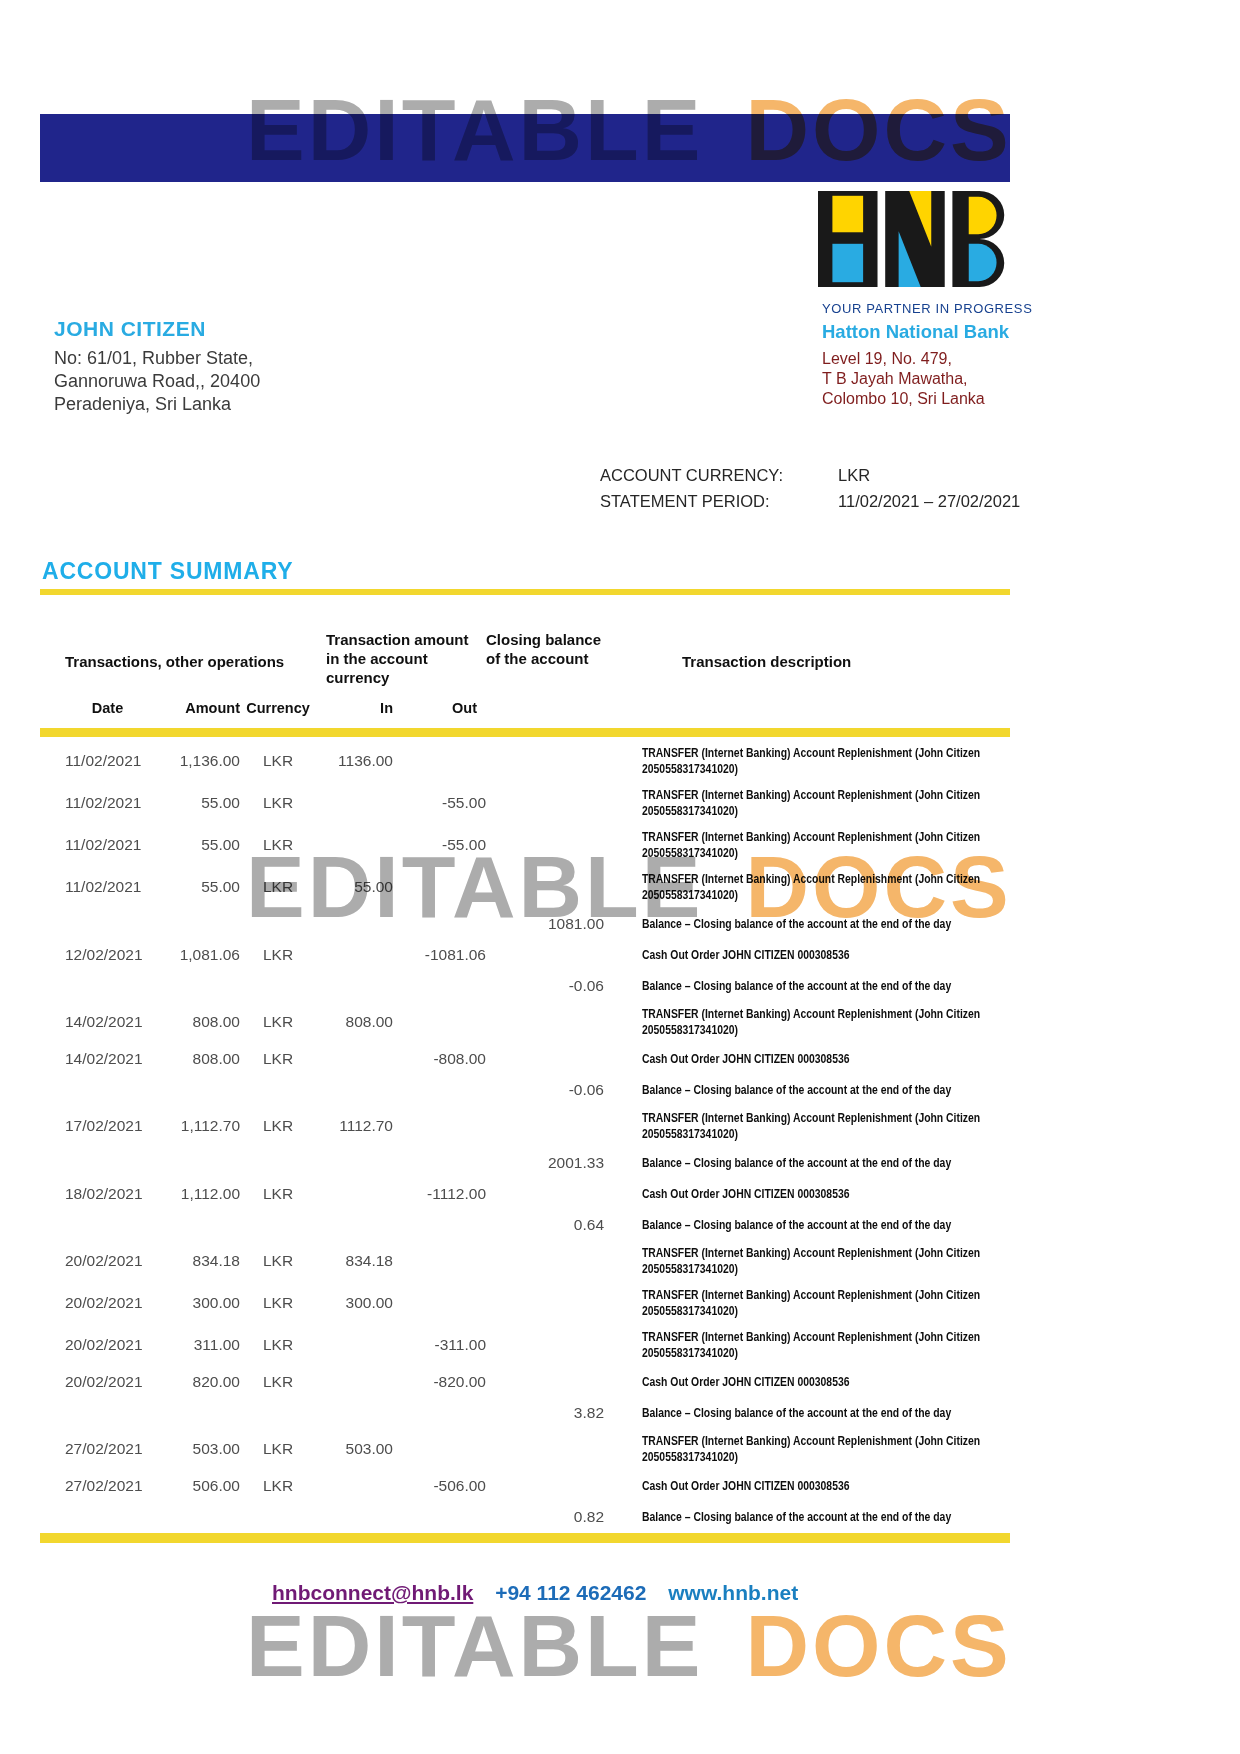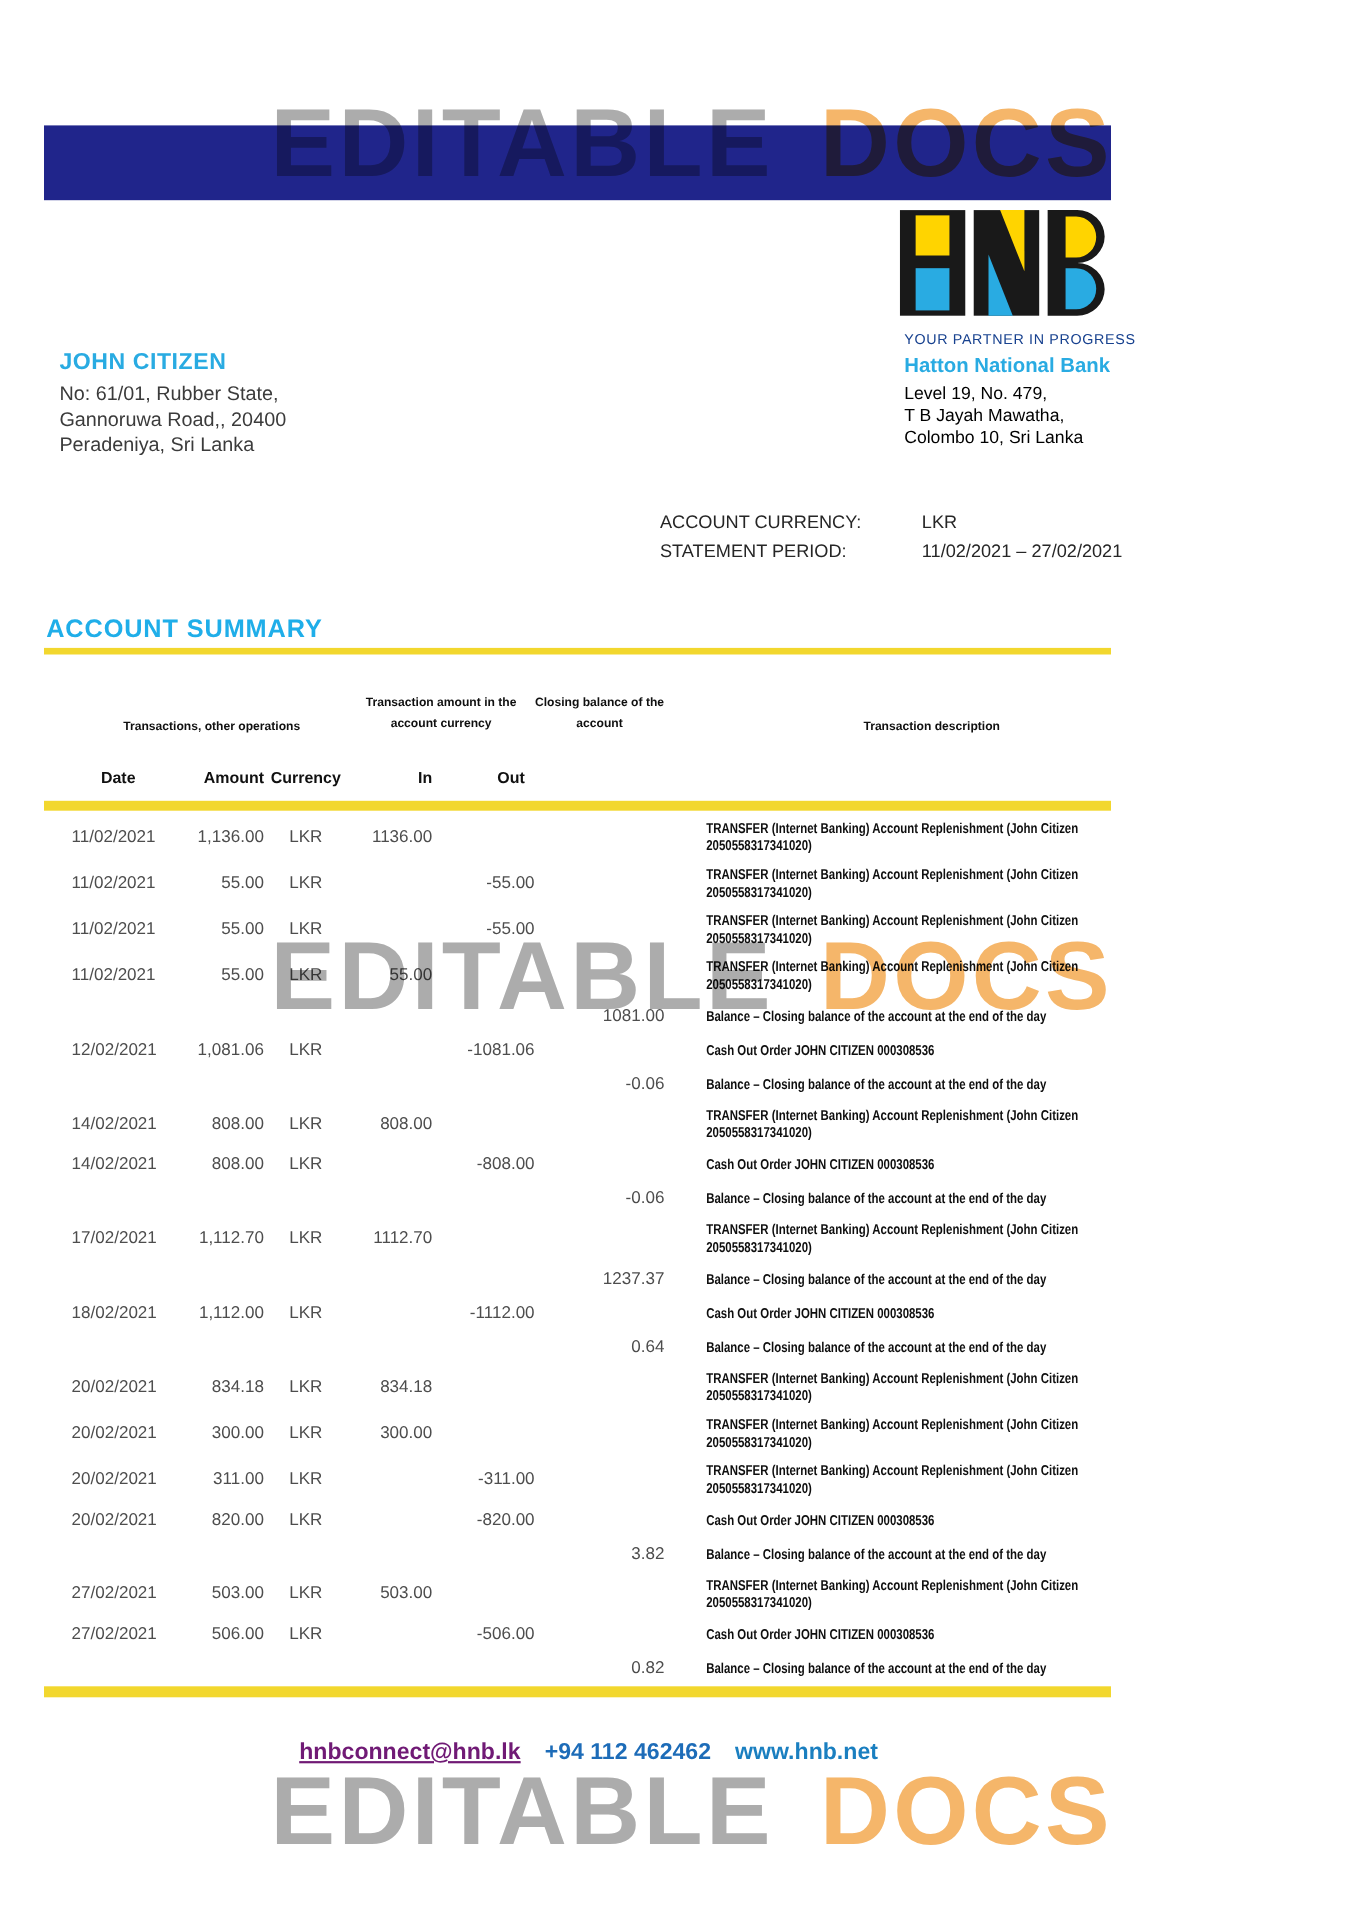--- a/index.html
+++ b/index.html
@@ -18,41 +18,41 @@
   .wm-bot { left:246px; top:1602px; }
 
   
   .navy-bar { position:absolute; left:40px; top:114px; width:970px; height:68px; background:#20258B; }
 
   .logo { position:absolute; left:818px; top:190px; width:192px; height:98px; }
 
   .tagline { position:absolute; left:822px; top:301px; font-size:13px; font-weight:normal;
              color:#17418F; letter-spacing:0.6px; }
   .bank-name { position:absolute; left:822px; top:321px; font-size:18.5px; font-weight:bold; color:#29ABE2; }
-  .bank-addr { position:absolute; left:822px; top:349px; font-size:16px; color:#000000; line-height:20px; }
+  .bank-addr { position:absolute; left:822px; top:349px; font-size:16px; color:#7f1d1d; line-height:20px; }
 
   .cust-name { position:absolute; left:54px; top:317px; font-size:21px; font-weight:bold;
                color:#29ABE2; letter-spacing:0.5px; }
   .cust-addr { position:absolute; left:54px; top:347px; font-size:18px; color:#3B3B3B; line-height:23px; }
 
   .acct { position:absolute; left:600px; top:462px; font-size:16.5px; color:#262626; }
   .acct .r { display:flex; line-height:26px; }
   .acct .l { width:238px; }
 
   
   .summary-title { position:absolute; left:42px; top:558px; font-size:23px; font-weight:bold;
                    color:#1FAEE9; letter-spacing:0.8px; }
   .rule { position:absolute; left:40px; width:970px; background:#F2D72E; }
   .rule-1 { top:589px; height:6px; }
   .rule-2 { top:728px; height:9px; }
   .rule-3 { top:1533px; height:10px; }
 
   
   .thead { position:absolute; left:40px; top:612px; width:970px; height:116px; color:#101010; }
-  .gh { position:absolute; text-align:center; font-weight:bold; font-size:11px; line-height:19px; }
+  .gh { position:absolute; font-weight:bold; font-size:15px; line-height:19px; }
   .gh1 { left:25px;  top:40px; width:255px; }
   .gh2 { left:286px; top:18px; width:150px; }
   .gh3 { left:446px; top:18px; width:118px; }
   .gh4 { left:642px; top:40px; width:330px; }
   .sh { position:absolute; top:88px; font-weight:bold; font-size:14.5px; }
   .sh-date   { left:25px;  width:85px; text-align:center; }
   .sh-amount { left:110px; width:90px; text-align:right; }
   .sh-cur    { left:200px; width:76px; text-align:center; }
   .sh-in     { left:288px; width:77px; text-align:right; padding-right:12px; }
   .sh-out    { left:353px; width:93px; text-align:right; padding-right:9px; }
@@ -270,21 +270,21 @@
           <div>TRANSFER (Internet Banking) Account Replenishment (John Citizen</div>
           <div>2050558317341020)</div>
         </div>
       </div>
       <div class="trow short">
         <div class="cell c-date"></div>
         <div class="cell c-amount"></div>
         <div class="cell c-cur"></div>
         <div class="cell c-in"></div>
         <div class="cell c-out"></div>
-        <div class="cell c-bal">1237.37</div>
+        <div class="cell c-bal">2001.33</div>
         <div class="cell c-desc">
           <div>Balance – Closing balance of the account at the end of the day</div>
         </div>
       </div>
       <div class="trow short">
         <div class="cell c-date">18/02/2021</div>
         <div class="cell c-amount">1,112.00</div>
         <div class="cell c-cur">LKR</div>
         <div class="cell c-in"></div>
         <div class="cell c-out">-1112.00</div>

